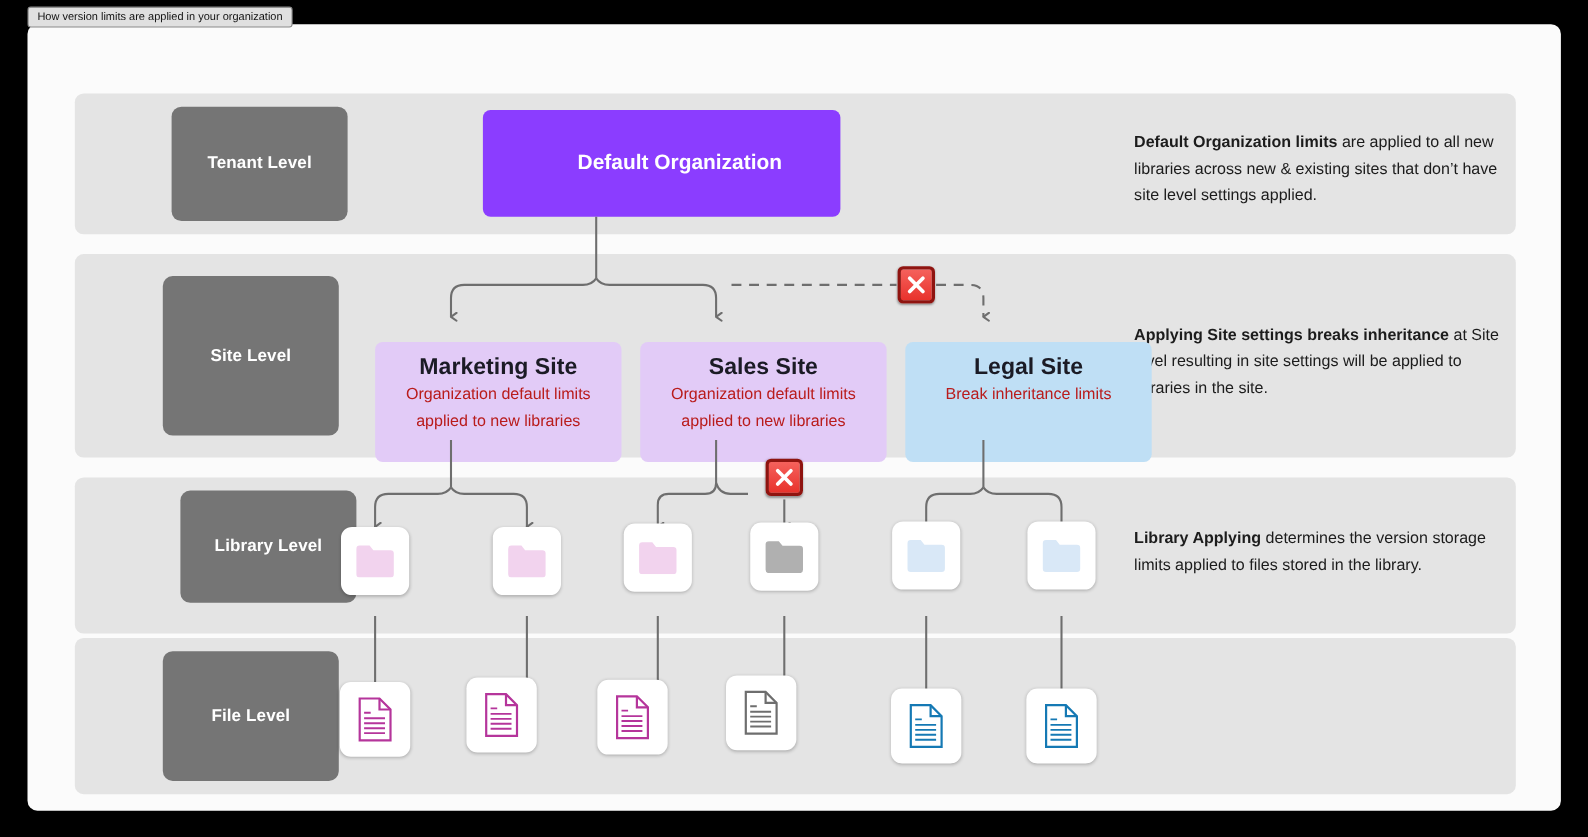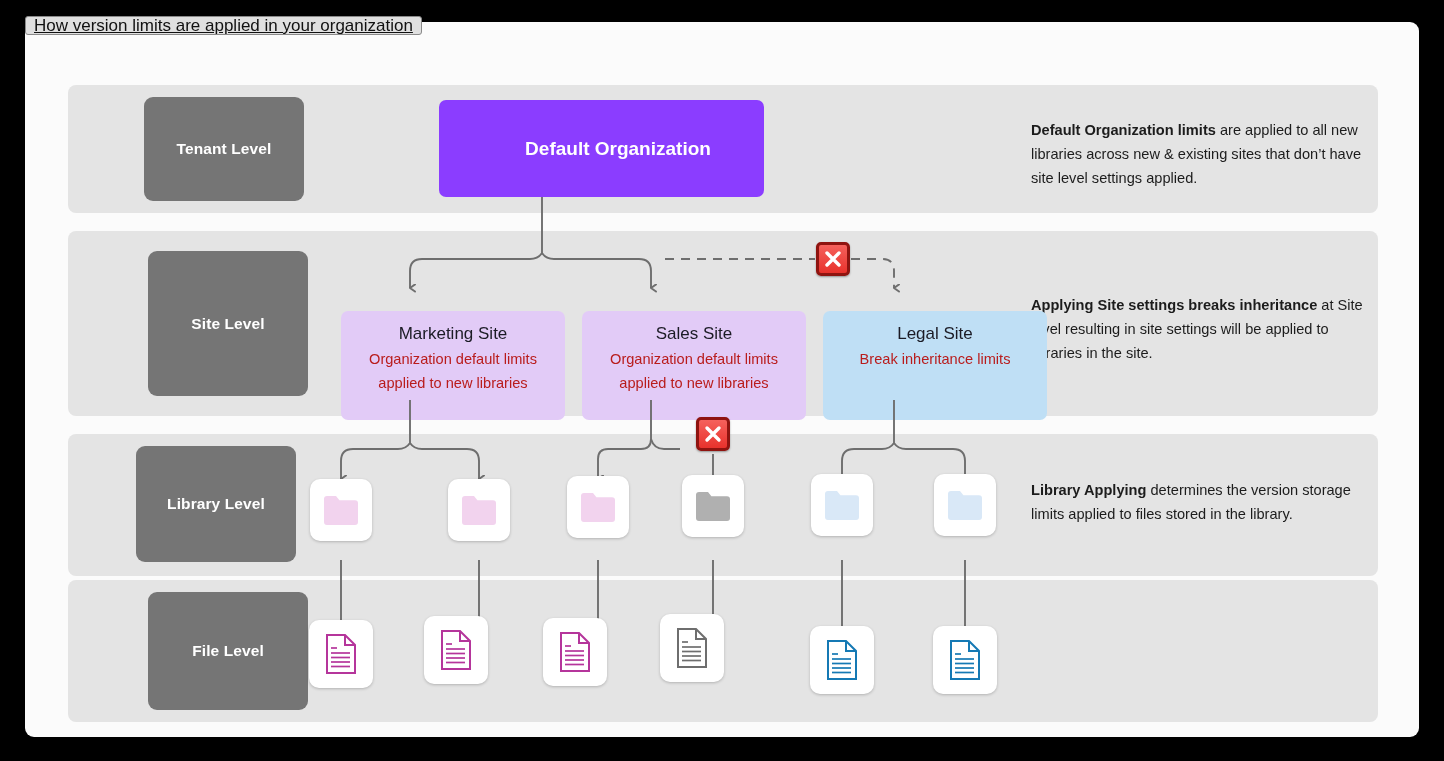--- a/index.html
+++ b/index.html
@@ -1,62 +1,62 @@
 <!DOCTYPE html>
 <html><head>
 <meta charset="utf-8">
 <style>
   html,body{margin:0;padding:0;background:#000;}
   body{width:1444px;height:761px;overflow:hidden;
        font-family:"Liberation Sans","DejaVu Sans",sans-serif;}
 
   
-  #title-chip{position:absolute;left:25px;top:16px;height:17px;
+  #title-chip{position:absolute;left:25px;top:6px;height:17px;
     background:#e0e0e0;border:1px solid #8a8a8a;border-radius:3px;
     padding:0 8px;display:flex;align-items:center;
-    font-size:17px;color:#111;white-space:nowrap;z-index:40;text-decoration:underline;}
+    font-size:10px;color:#111;white-space:nowrap;z-index:40;}
 
   
   #page-card{position:absolute;left:25px;top:22px;width:1394px;height:715px;
     background:#fbfbfb;border-radius:9px;overflow:hidden;}
 
   
   .band{position:absolute;left:43px;width:1310px;background:#e4e4e4;
         border-radius:8px;}
   #band-tenant {top:63px; height:128px;}
   #band-site   {top:209px;height:185px;}
   #band-library{top:412px;height:142px;}
   #band-file   {top:558px;height:142px;}
 
   .level-chip{position:absolute;width:160px;background:#757575;
      border-radius:9px;display:flex;align-items:center;justify-content:center;
      color:#fff;font-size:15.5px;font-weight:bold;letter-spacing:.1px;}
-  #chip-tenant {left:76px;top:12px;height:104px;}
+  #chip-tenant {left:88px;top:12px;height:104px;}
   #chip-site   {left:80px;top:20px;height:145px;}
-  #chip-library{left:68px;top:12px;height:116px;}
+  #chip-library{left:96px;top:12px;height:102px;}
   #chip-file   {left:80px;top:12px;height:118px;}
 
   
   .note{position:absolute;left:963px;width:352px;font-size:14.6px;
         line-height:24px;color:#1c1c1c;}
   .note b{font-weight:bold;}
   #note-tenant {top:33px;}
   #note-site   {top:62px;}
   #note-library{top:44px;}
 
   
   #root-box{position:absolute;left:371px;top:15px;width:292px;height:97px;
     background:#8b3dff;border-radius:7px;display:flex;flex-direction:column;
     align-items:center;justify-content:center;color:#fff;
     font-size:19px;font-weight:bold;line-height:30px;text-align:center;padding-left:33px;}
 
   
   .site-card{position:absolute;top:80px;width:224px;height:109px;
     border-radius:7px;text-align:center;padding-top:9px;box-sizing:border-box;}
-  .site-card .t{font-size:17px;font-weight:normal;color:#1b1b25;
+  .site-card .t{font-size:21px;font-weight:bold;color:#1b1b25;
     line-height:27px;}
   .site-card .s{font-size:14.6px;color:#b91c1c;line-height:24px;}
   #card-marketing{left:273px;background:#e2cbf7;}
   #card-sales    {left:514px;background:#e2cbf7;}
   #card-legal    {left:755px;background:#bfdff5;}
 
   
   .tile{position:absolute;width:62px;height:62px;background:#fff;
     border-radius:10px;box-shadow:0 1px 3px rgba(0,0,0,.22);
     display:flex;align-items:center;justify-content:center;}

